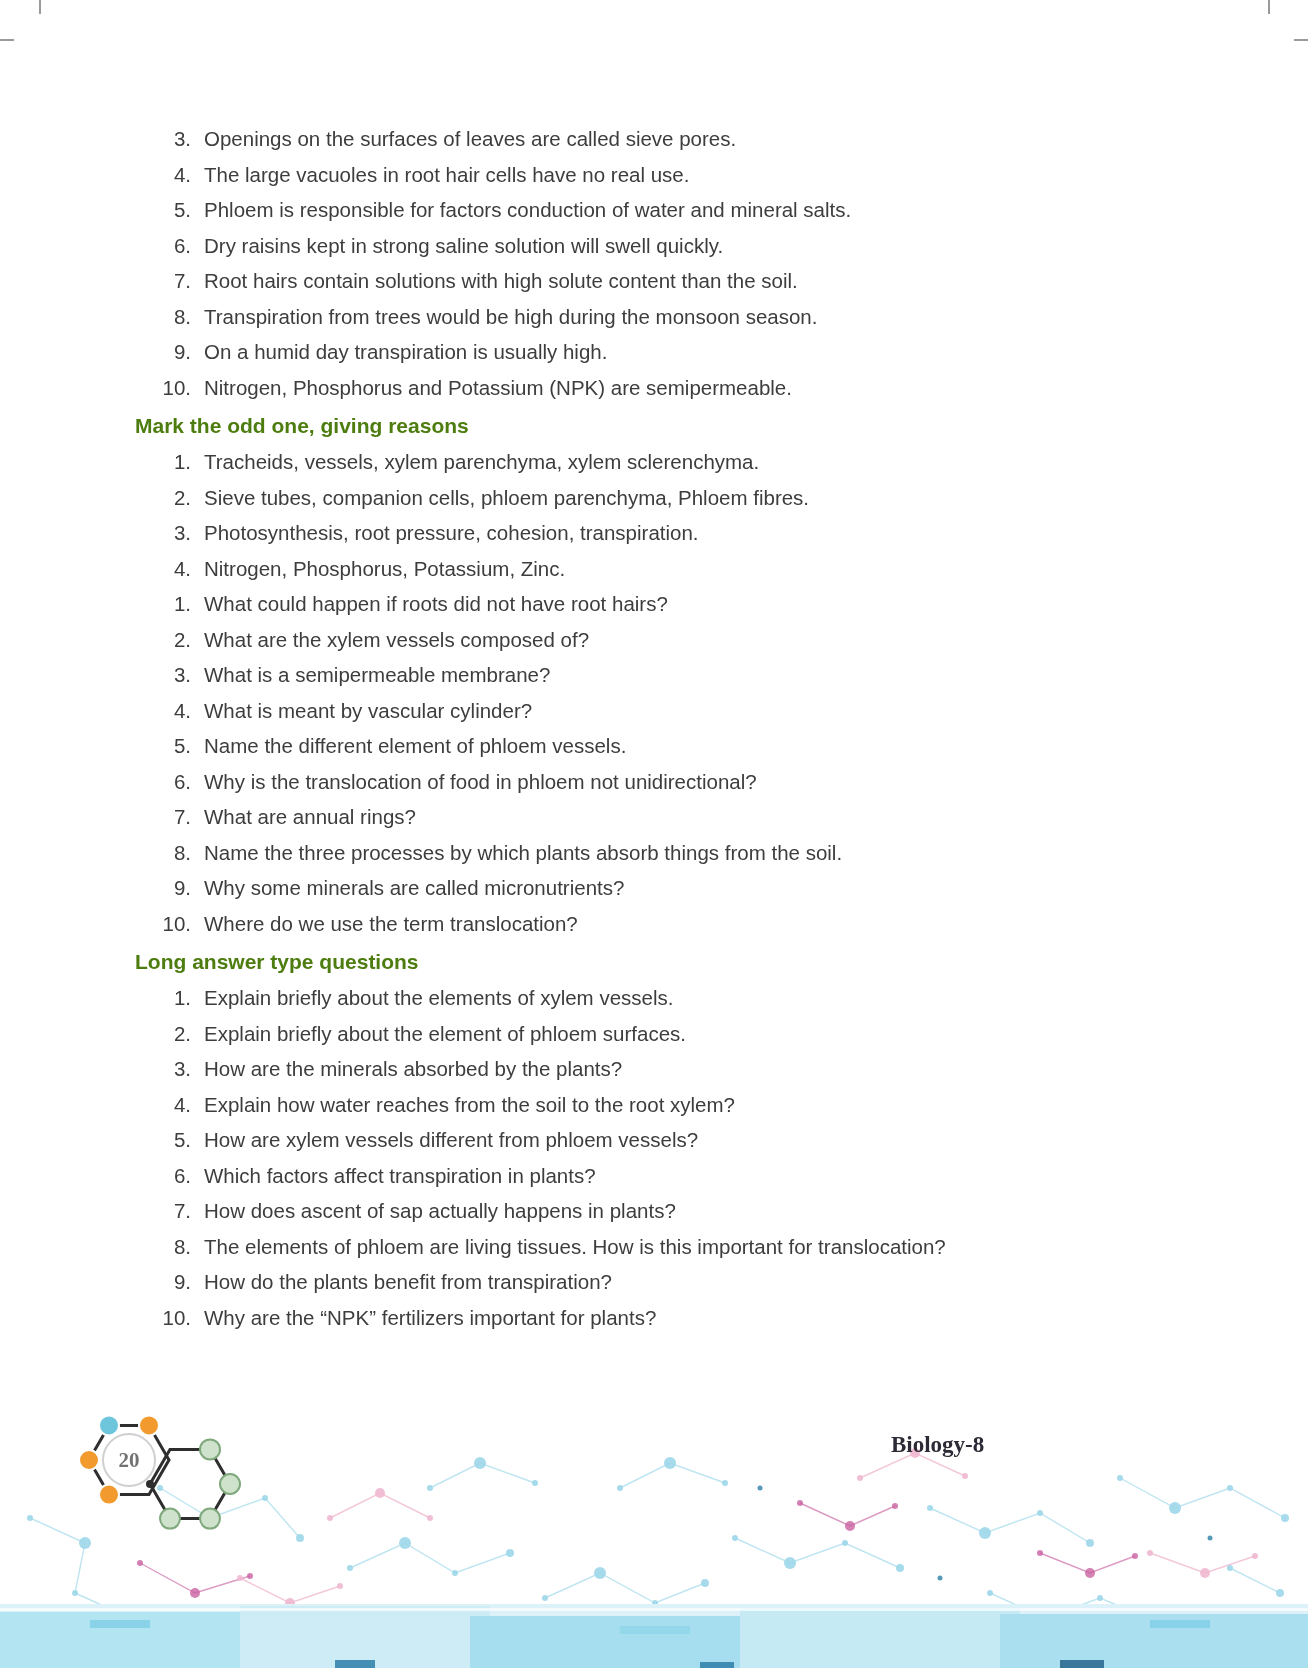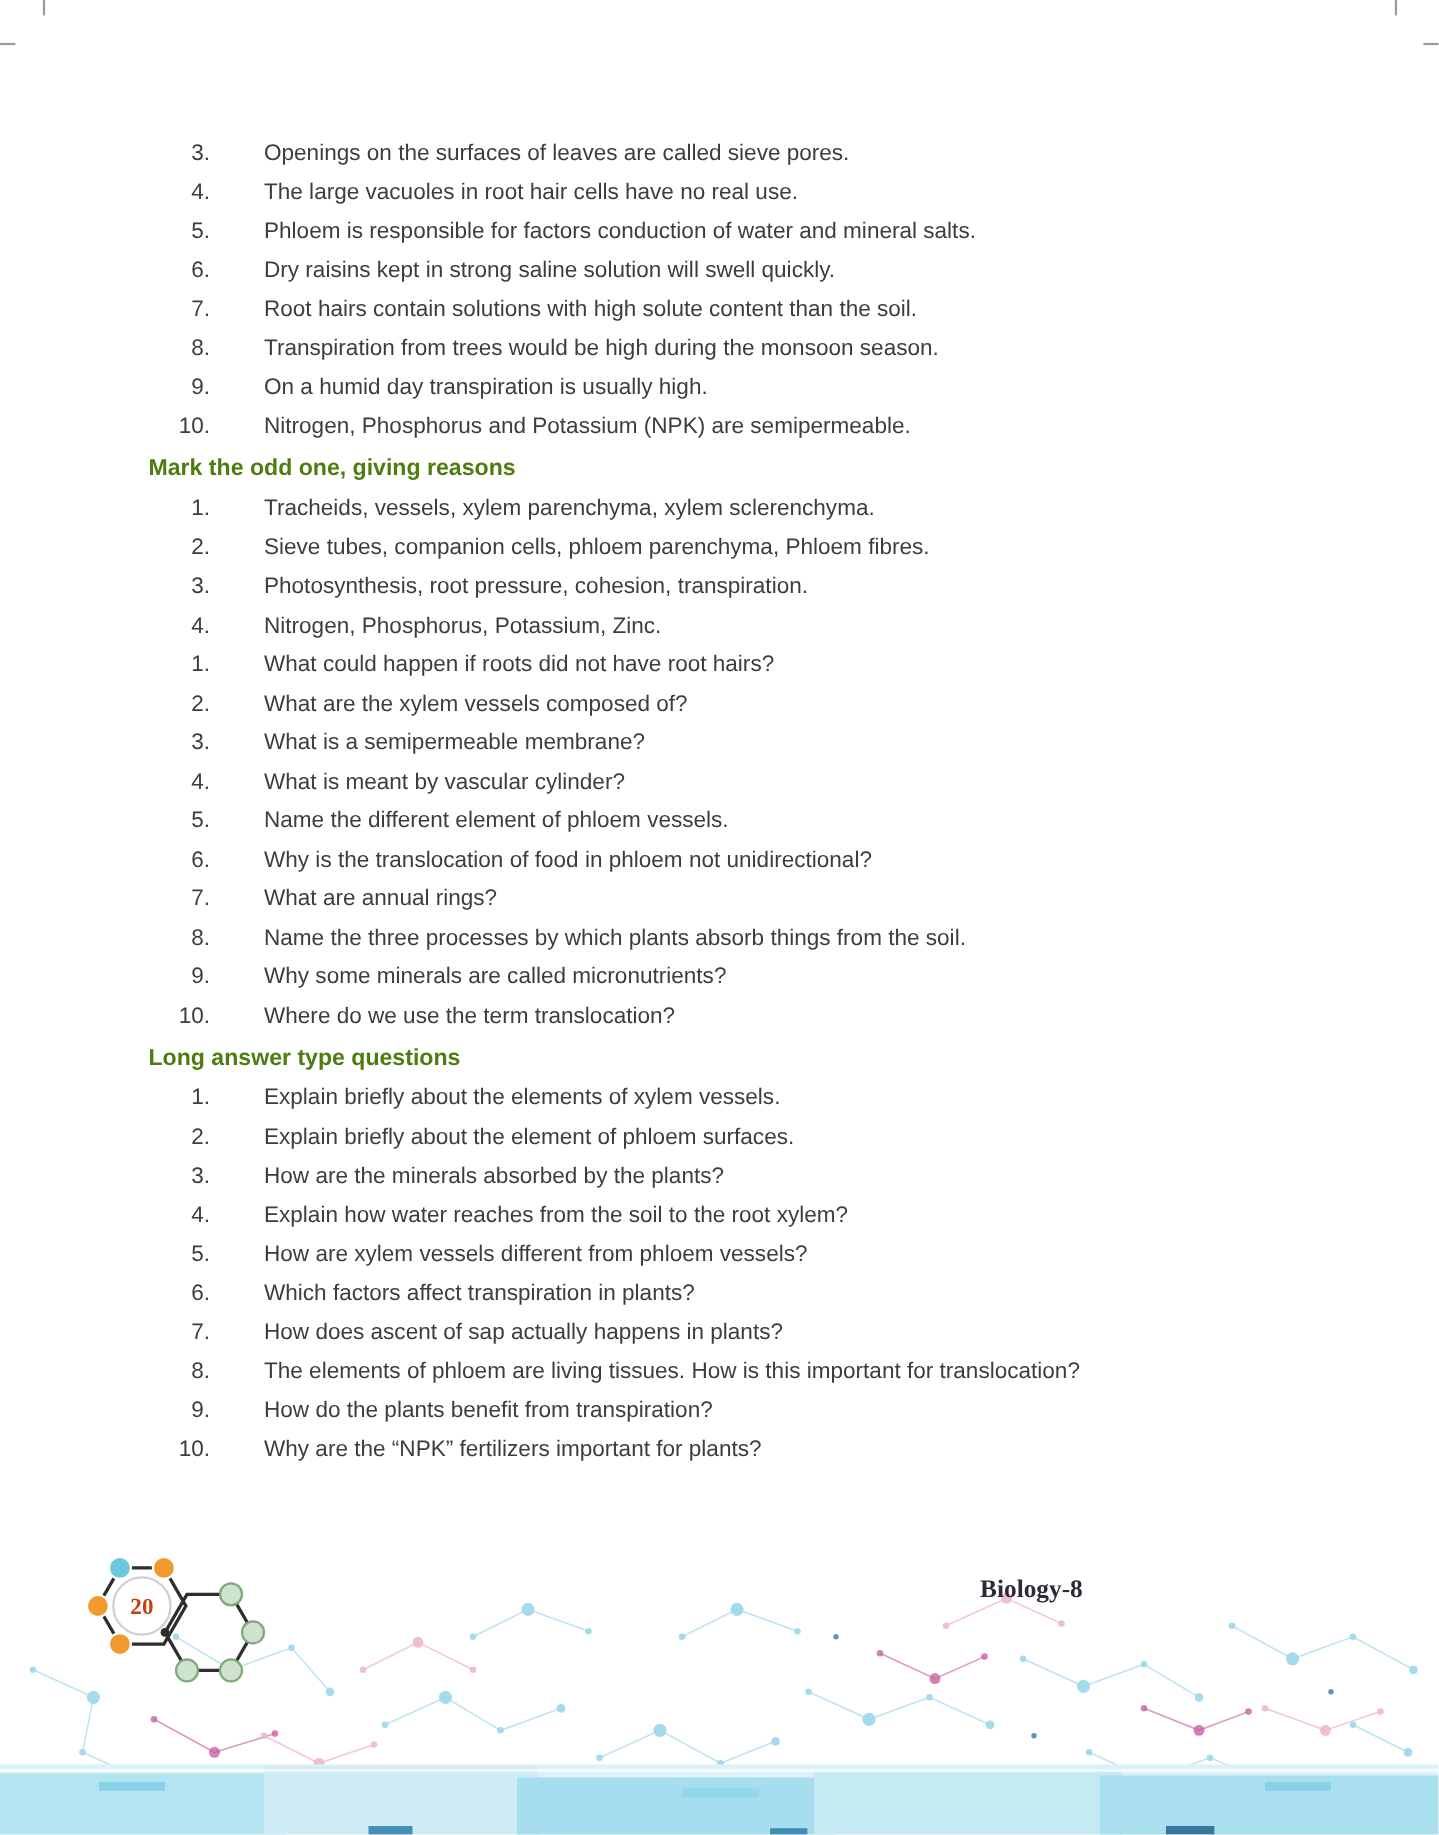--- a/index.html
+++ b/index.html
@@ -16,34 +16,34 @@
   .crop.tl-v{left:39px;top:0;width:2px;height:14px;}
   .crop.tl-h{left:0;top:39px;width:14px;height:2px;}
   .crop.tr-v{left:1268px;top:0;width:2px;height:14px;}
   .crop.tr-h{left:1294px;top:39px;width:14px;height:2px;}
 
   .content{position:absolute;left:135px;top:121px;width:1045px;z-index:3;}
 
   .list{display:block;}
   .row{display:flex;align-items:baseline;line-height:35.5px;font-size:20.5px;}
   .num{flex:0 0 56px;text-align:right;padding-right:13px;white-space:nowrap;}
-  .txt{flex:1 1 auto;margin-left:36px;}
+  .txt{flex:1 1 auto;}
 
   .heading{
     font-size:21px;font-weight:bold;color:#4d7c0f;
     line-height:29px;margin:6px 0 4px 0;
   }
 
   
   .network-svg{position:absolute;left:0;top:1368px;width:1308px;height:300px;z-index:1;pointer-events:none;}
   .badge-svg{position:absolute;left:72px;top:1392px;width:180px;height:160px;z-index:4;}
   .page-number{
     position:absolute;left:105px;top:1446px;width:48px;z-index:5;
     text-align:center;font-family:"Liberation Serif","DejaVu Serif",serif;
-    font-weight:bold;font-size:21px;color:#c2410c;line-height:28px;
+    font-weight:bold;font-size:21px;color:#737373;line-height:28px;
   }
   .book-label{
     position:absolute;left:891px;top:1432px;z-index:5;
     font-family:"Liberation Serif","DejaVu Serif",serif;
     font-weight:bold;font-size:23px;color:#2d2a36;
   }
 </style>
 </head>
 <body>
 

